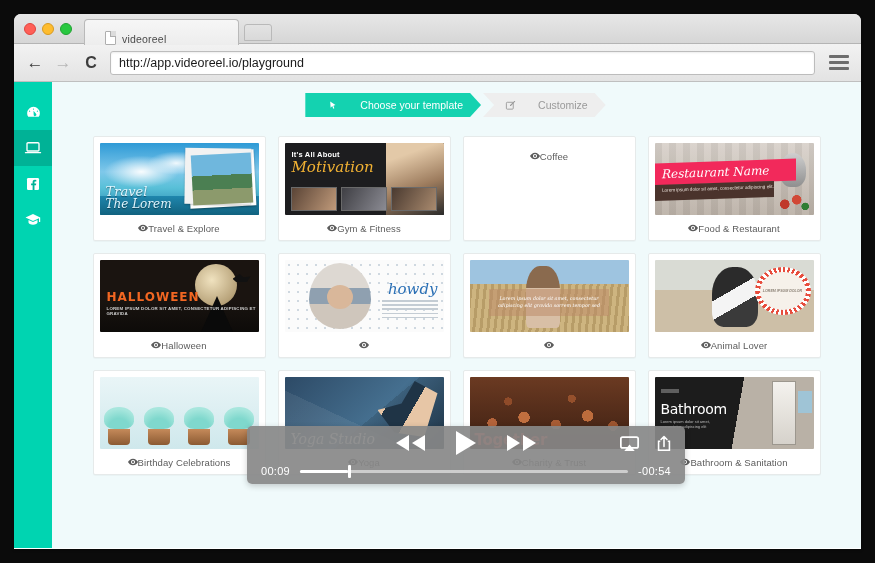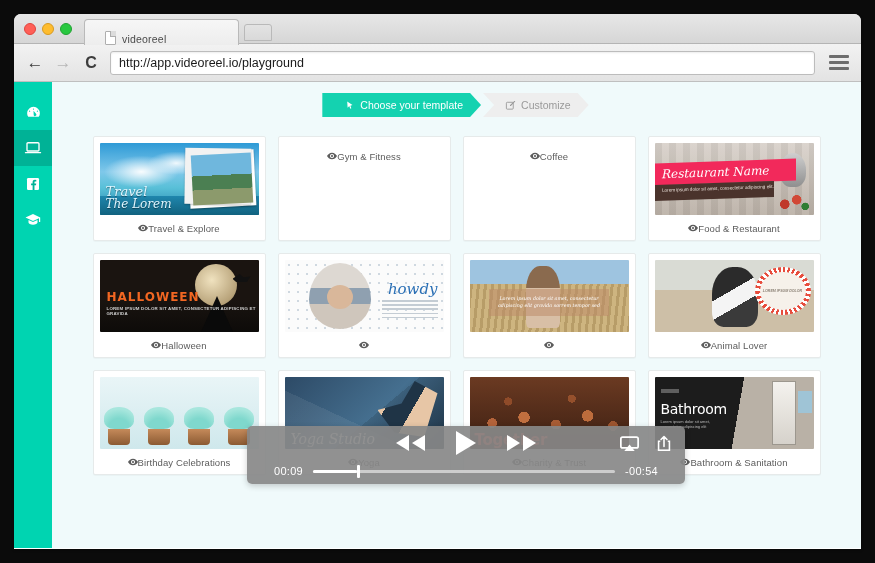--- a/index.html
+++ b/index.html
@@ -139,21 +139,21 @@
   .steps {
     display: flex;
     justify-content: center;
     align-items: stretch;
     height: 24px;
     margin-bottom: 19px;
   }
   .step {
     position: relative;
     height: 24px;
-    display: flex; align-items: center; gap: 5px;
+    display: flex; align-items: center; gap: 22px;
     padding: 0 18px 0 22px;
     font-size: 10.5px;
     color: #9a9a9a;
     background: #eeeeee;
     margin-right: 2px;
     clip-path: polygon(0 0, calc(100% - 11px) 0, 100% 50%, calc(100% - 11px) 100%, 0 100%, 11px 50%);
   }
   .step:first-child { clip-path: polygon(0 0, calc(100% - 11px) 0, 100% 50%, calc(100% - 11px) 100%, 0 100%); }
   .step.active { background: #14d2b0; color: #fff; }
   .step svg { flex: 0 0 auto; }
@@ -471,21 +471,21 @@
     gap: 26px;
     position: relative;
   }
   .pbtn { cursor: default; }
   .pright {
     position: absolute; right: 14px; top: 9px;
     display: flex; align-items: center; gap: 18px;
   }
   .player-bottom {
     display: flex; align-items: center; gap: 10px;
-    padding: 0 27px;
+    padding: 0 14px;
     height: 22px;
     font-size: 11px;
     letter-spacing: .3px;
   }
   .track {
     flex: 1; height: 3px; background: rgba(255,255,255,.55);
     border-radius: 2px; position: relative;
   }
   .track .played { position:absolute; left:0; top:0; bottom:0; width:14.5%; background:#fff; border-radius:2px; }
   .track .knob {
@@ -590,20 +590,34 @@
             <div class="card-label">
               <svg class="eye" width="10" height="8" viewBox="0 0 24 18" aria-hidden="true">
                 <path fill="#5c5c5c" d="M12 1C6 1 1.6 5.6 0 9c1.6 3.4 6 8 12 8s10.4-4.6 12-8c-1.6-3.4-6-8-12-8zm0 13a5 5 0 1 1 0-10 5 5 0 0 1 0 10z"></path>
                 <circle cx="12" cy="9" r="2.6" fill="#5c5c5c"></circle>
               </svg>
               <span>Travel &amp; Explore</span>
             </div>
           </div>
 
           <div class="card">
+            <div class="thumb">
+              <div class="t tv-gym">
+                <div class="girl"></div>
+                <div class="hdr">
+                  <div class="s1">It's All About</div>
+                  <div class="s2">Motivation</div>
+                </div>
+                <div class="strip">
+                    <i></i>
+                    <i></i>
+                    <i></i>
+                  </div>
+              </div>
+            </div>
             <div class="card-label">
               <svg class="eye" width="10" height="8" viewBox="0 0 24 18" aria-hidden="true">
                 <path fill="#5c5c5c" d="M12 1C6 1 1.6 5.6 0 9c1.6 3.4 6 8 12 8s10.4-4.6 12-8c-1.6-3.4-6-8-12-8zm0 13a5 5 0 1 1 0-10 5 5 0 0 1 0 10z"></path>
                 <circle cx="12" cy="9" r="2.6" fill="#5c5c5c"></circle>
               </svg>
               <span>Gym &amp; Fitness</span>
             </div>
           </div>
 
           <div class="card">

